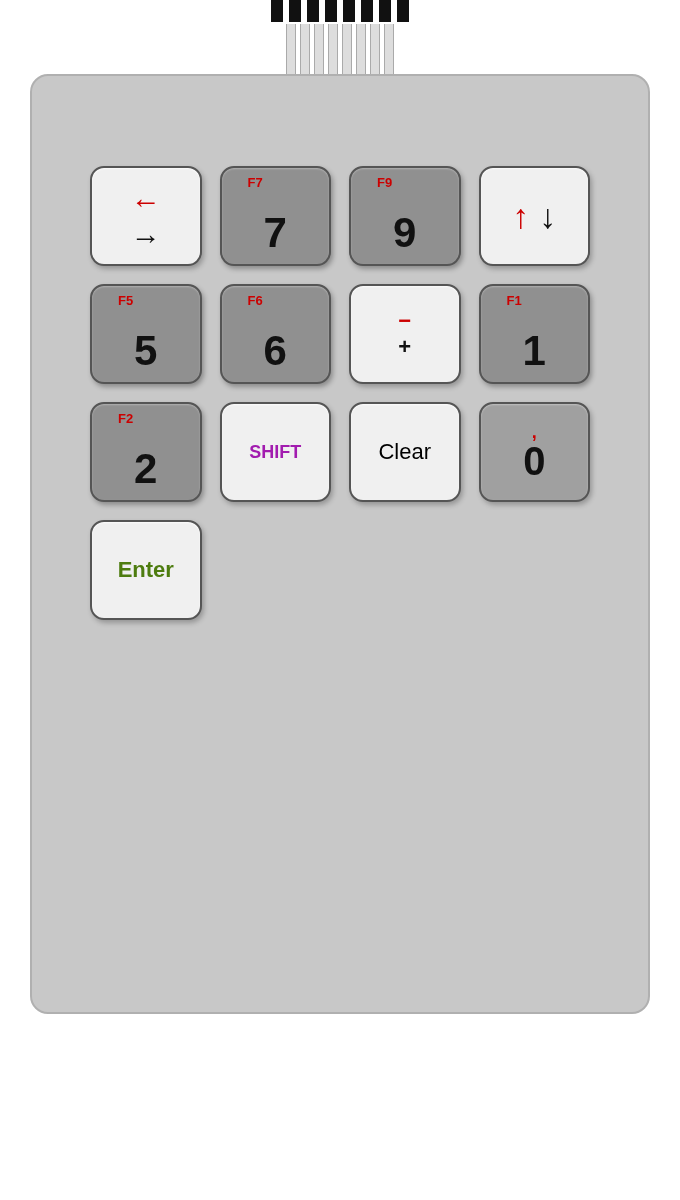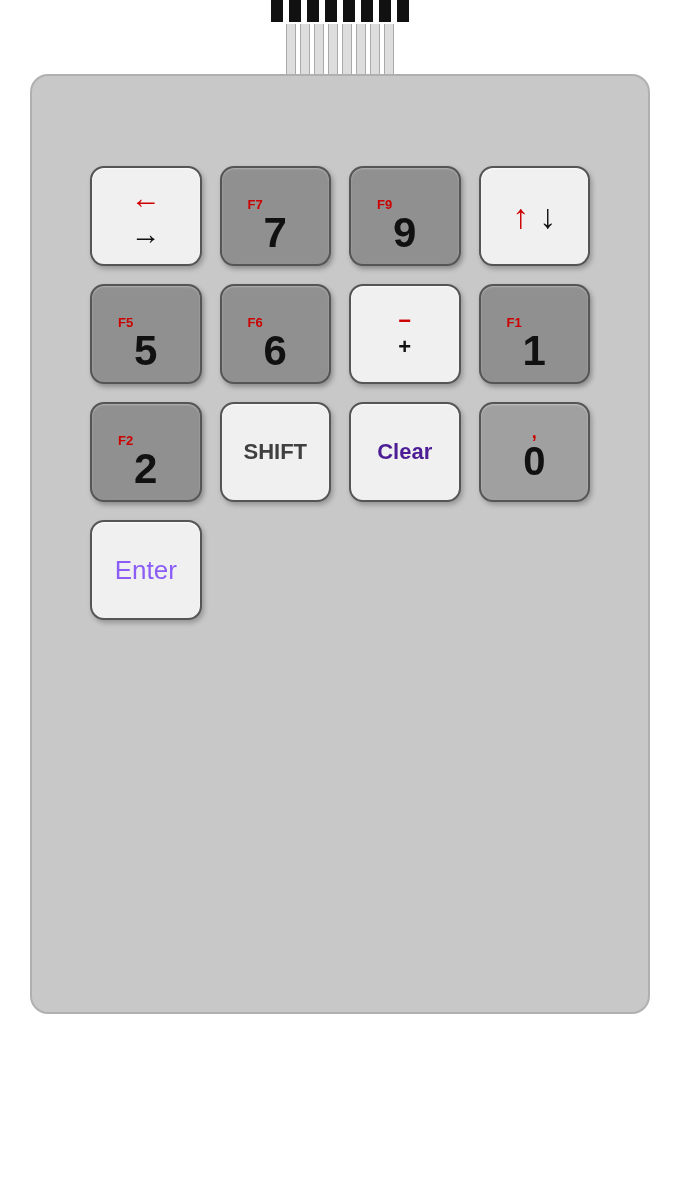--- a/index.html
+++ b/index.html
@@ -72,21 +72,21 @@
       border: 2px solid #555;
       box-shadow: 2px 3px 5px rgba(0,0,0,0.25), inset 0 1px 2px rgba(255,255,255,0.35);
     }
 
     .key-function-label {
       font-size: 13px;
       color: #cc0000;
       font-weight: bold;
       align-self: flex-start;
       margin-left: 14px;
-      margin-top: 22px;
+      margin-top: 0;
       line-height: 1;
     }
 
     
     .arrow-container {
       display: flex;
       flex-direction: column;
       align-items: center;
       justify-content: center;
       gap: 6px;
@@ -145,37 +145,37 @@
 
     .plus-label {
       font-size: 22px;
       color: #111;
       font-weight: bold;
       line-height: 1;
     }
 
     
     .shift-label {
-      font-size: 22px;
-      color: #404040;
+      font-size: 18px;
+      color: #a21caf;
       font-weight: bold;
     }
 
     
     .clear-label {
       font-size: 22px;
-      color: #4c1d95;
-      font-weight: bold;
+      color: #000000;
+      font-weight: normal;
     }
 
     
     .enter-label {
-      font-size: 26px;
-      color: #8b5cf6;
-      font-weight: normal;
+      font-size: 22px;
+      color: #4d7c0f;
+      font-weight: bold;
     }
 
     
     .comma-label {
       font-size: 18px;
       color: #cc0000;
       font-weight: bold;
       line-height: 1;
     }
 

